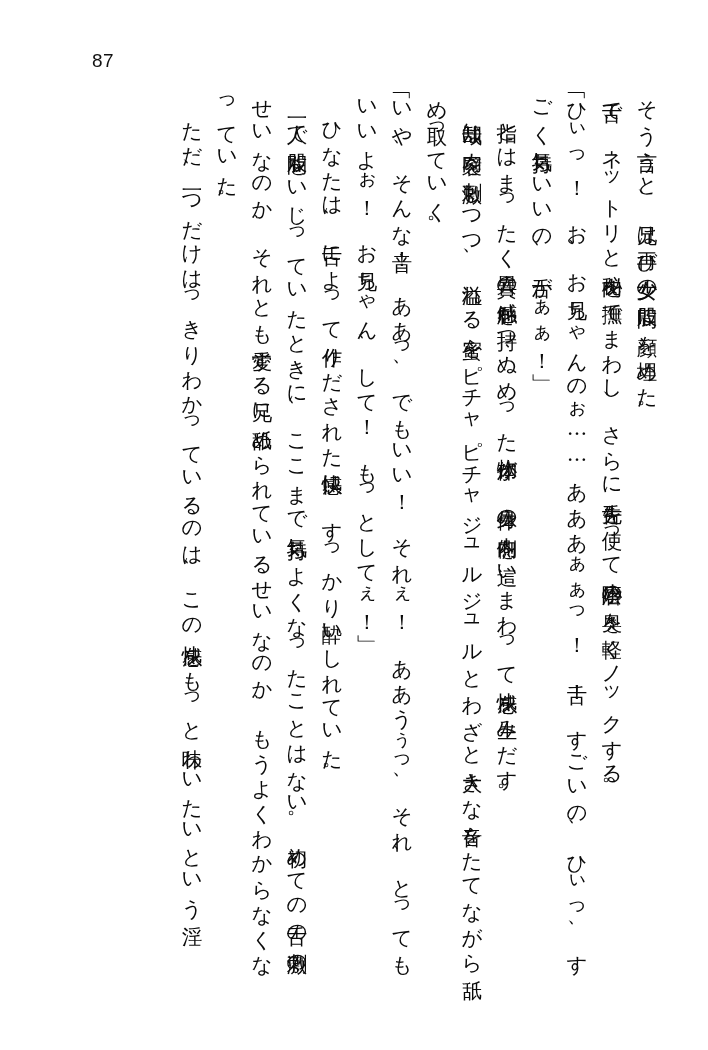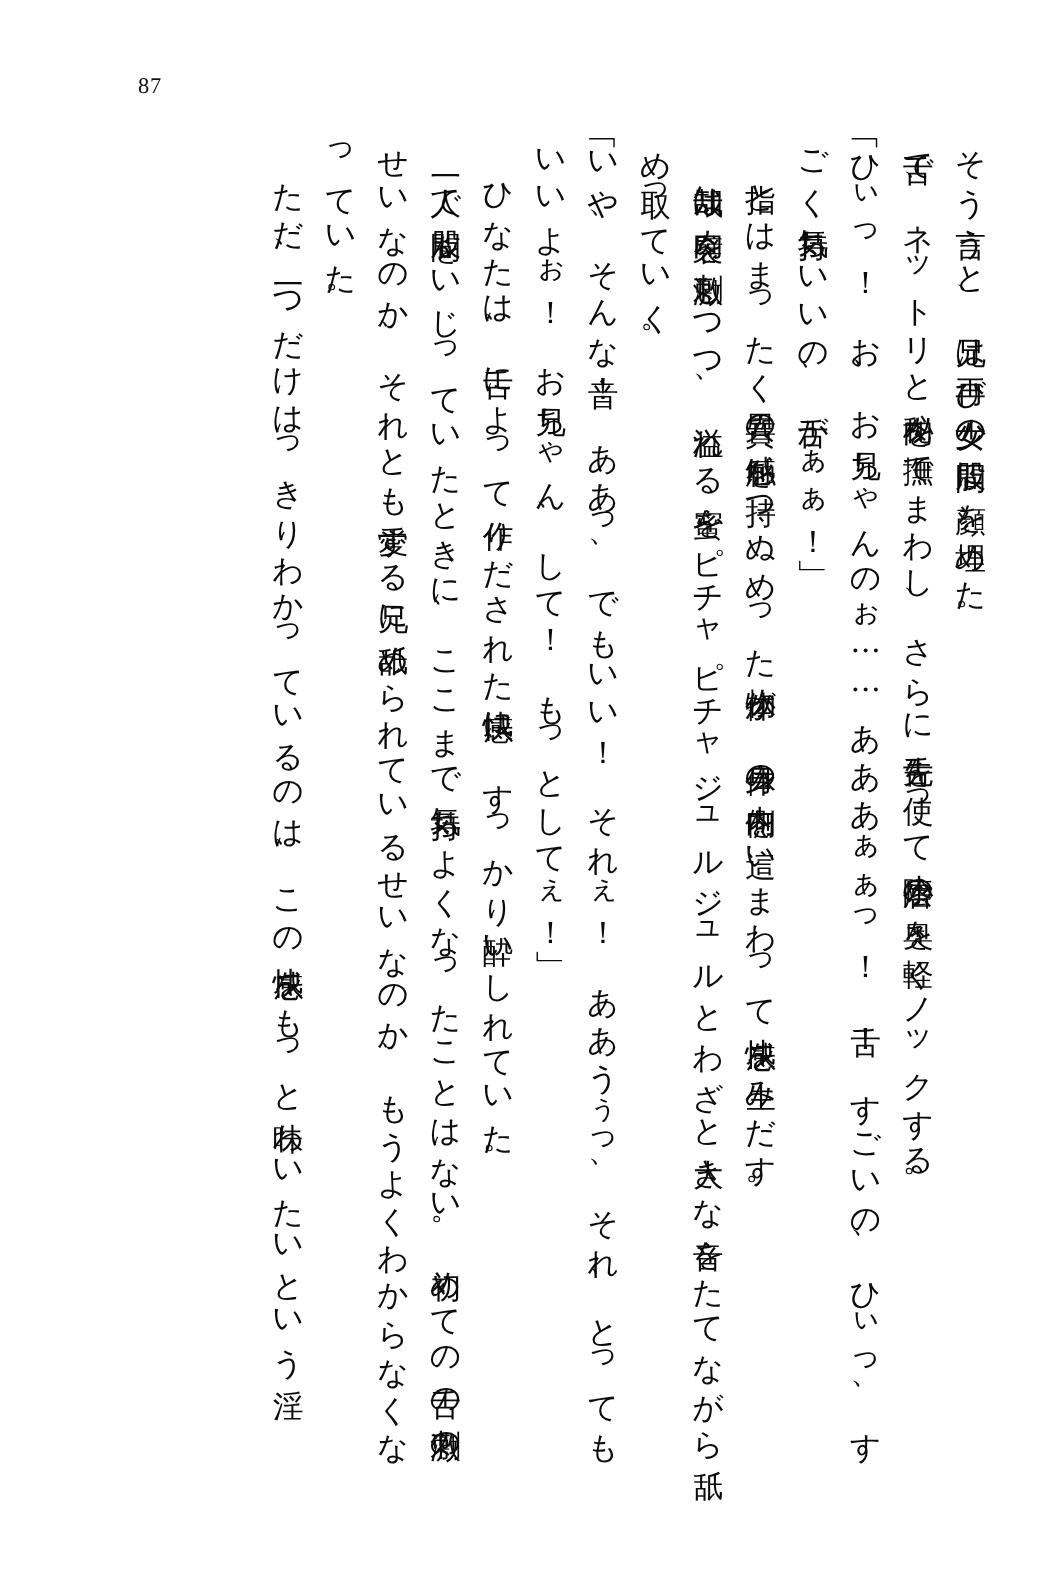--- a/index.html
+++ b/index.html
@@ -20,23 +20,23 @@
     left: 0;
     top: 0;
     width: 708px;
     height: 1050px;
     background: #ffffff;
   }
   .page-number {
     position: absolute;
     left: 92px;
     top: 50px;
-    font-size: 15px;
+    font-size: 19px;
     letter-spacing: 0.5px;
-    font-family: Liberation Serif, serif;
+    font-family: Liberation Sans, sans-serif;
     color: #111111;
   }
   .body-text {
     position: absolute;
     top: 86px;
     right: 44px;
     height: 880px;
     width: 600px;
     writing-mode: vertical-rl;
     text-orientation: upright;

